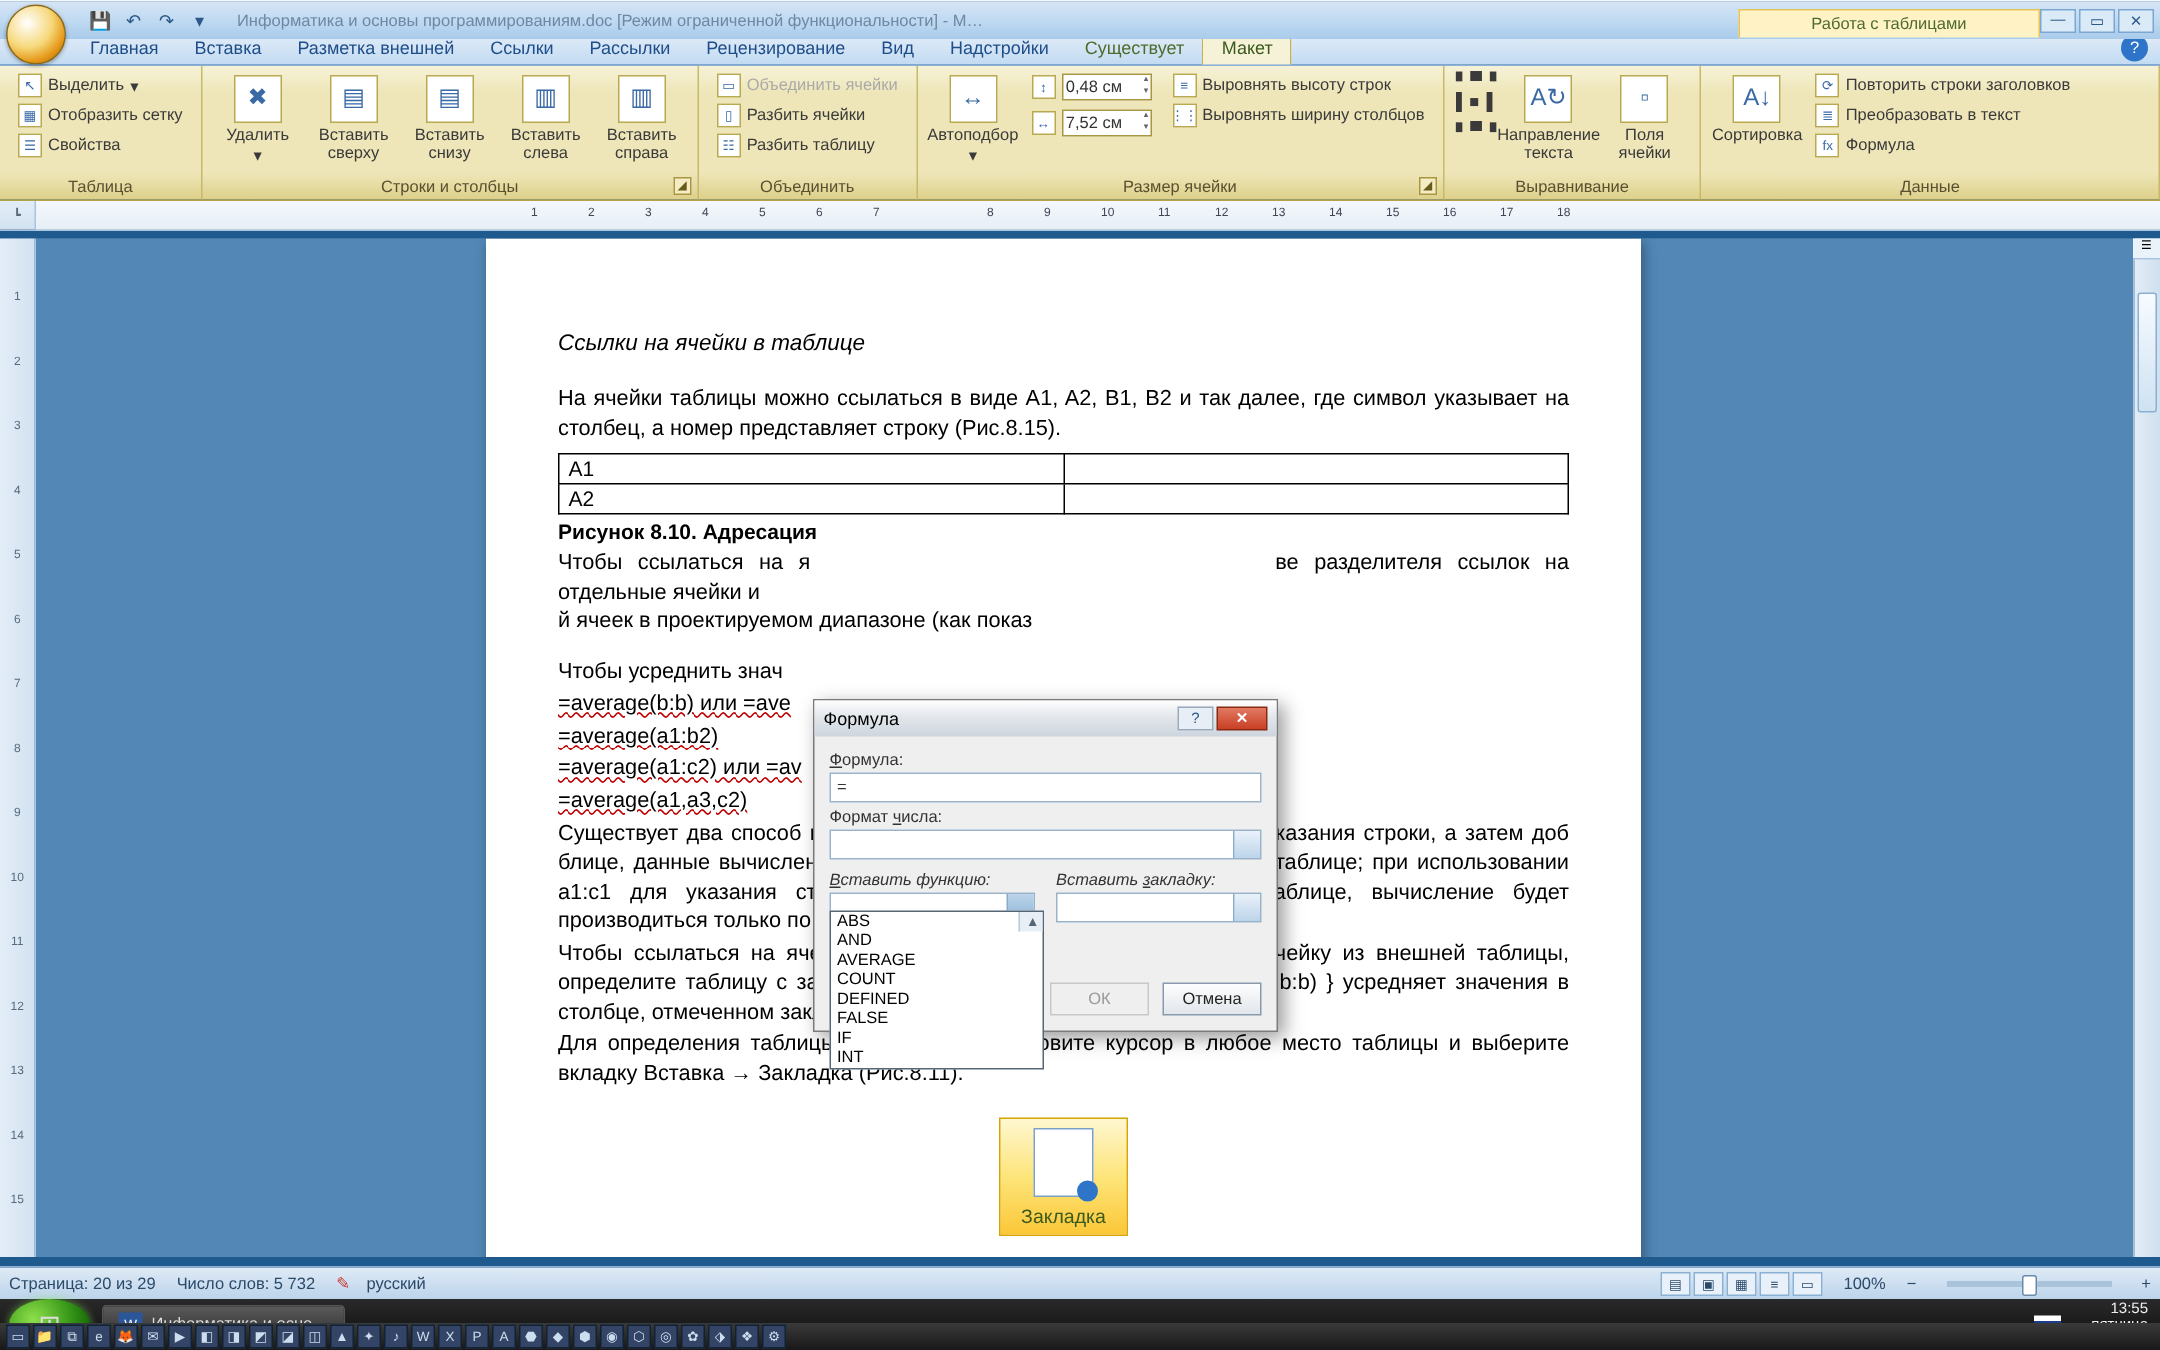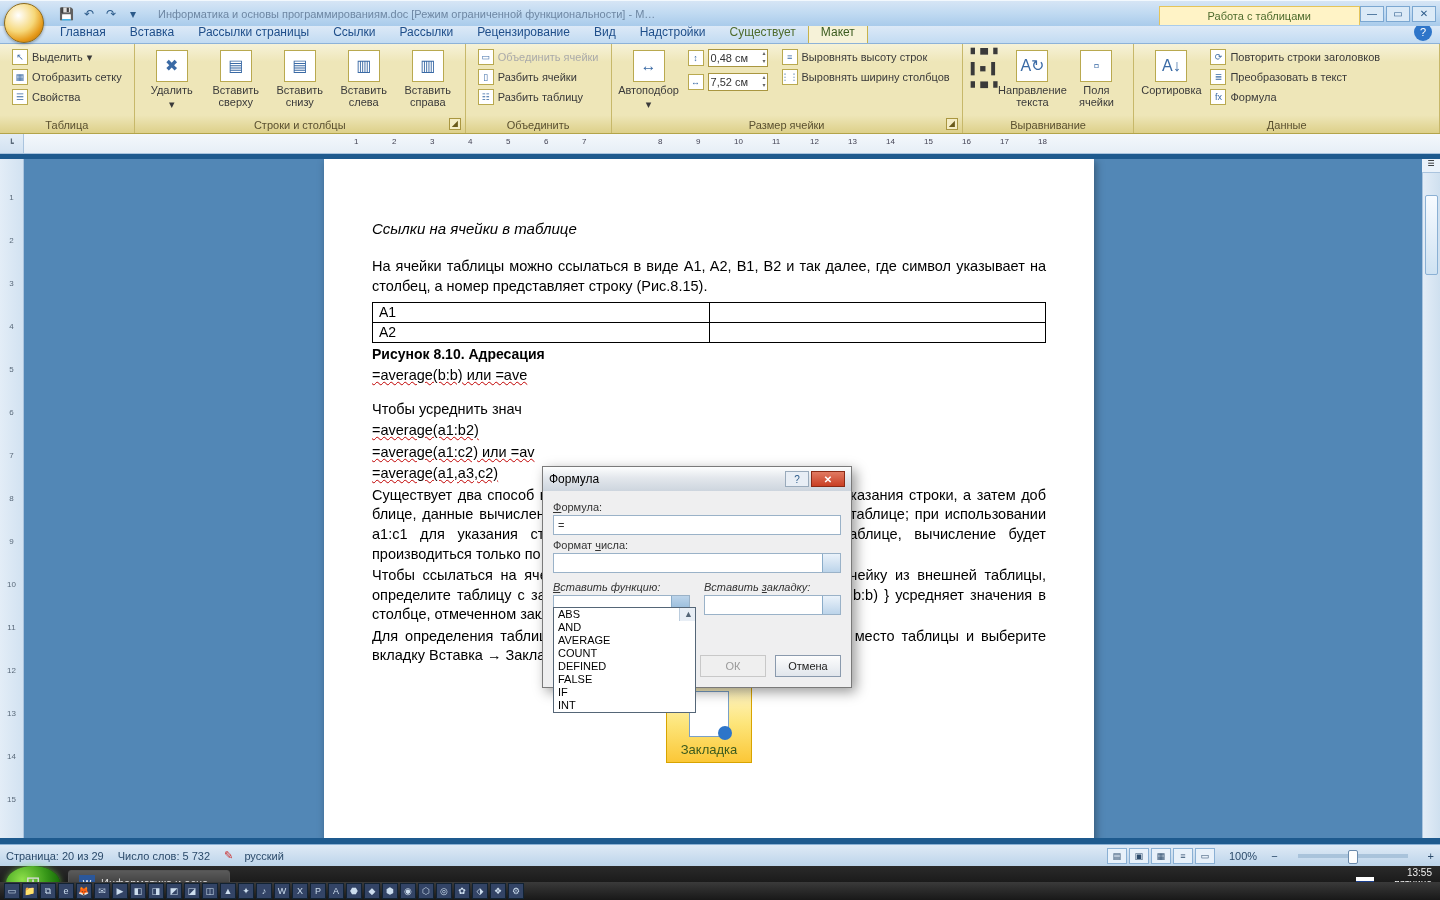--- a/index.html
+++ b/index.html
@@ -127,21 +127,21 @@
     <div class="winbtns">
       <span>—</span>
       <span>▭</span>
       <span>✕</span>
     </div>
   </div>
 
   <div class="tabs">
     <div class="tab">Главная</div>
     <div class="tab">Вставка</div>
-    <div class="tab">Рассылки страницы</div>
+    <div class="tab">Разметка внешней</div>
     <div class="tab">Ссылки</div>
     <div class="tab">Рассылки</div>
     <div class="tab">Рецензирование</div>
     <div class="tab">Вид</div>
     <div class="tab">Надстройки</div>
     <div class="tab ctx">Существует</div>
     <div class="tab ctx active">Макет</div>
     <div class="help">?</div>
   </div>
 
@@ -343,22 +343,23 @@
                   <td>A1</td>
                   <td></td>
                 </tr>
             <tr>
                   <td>A2</td>
                   <td></td>
                 </tr>
           </tbody>
             </table>
           <p class="caption">Рисунок 8.10. Адресация</p>
+          <p><span>Чтобы ссылаться на я</span><span style="display:inline-block;width:310px"></span><span>ве разделителя ссылок на отдельные ячейки и</span><br><span>й ячеек в проектируемом диапазоне (как показ</span></p>
+          <p style="margin-top:14px">Чтобы усреднить знач</p>
           <p><span class="underline">=average(b:b) или =ave</span></p>
-          <p style="margin-top:14px">Чтобы усреднить знач</p>
           <p><span class="underline">=average(a1:b2)</span></p>
           <p><span class="underline">=average(a1:c2) или =av</span></p>
           <p><span class="underline">=average(a1,a3,c2)</span></p>
           <p>Существует два способ                                                      и или столбца. При использовании 1:1 для указания строки, а затем доб                                                        блице, данные вычисления будут производиться по всем строкам в таблице; при использовании a1:c1 для указания строки, а затем добавления столбца к таблице, вычисление будет производиться только по строкам a, b и c.</p>
           <p>Чтобы ссылаться на ячейки в другой таблице или ссылаться на ячейку из внешней таблицы, определите таблицу с закладкой. Например, поле {  =average(Table2 b:b) } усредняет значения в столбце, отмеченном закладкой Table2.</p>
           <p>Для определения таблицы с закладкой установите курсор в любое место таблицы и выберите вкладку Вставка → Закладка (Рис.8.11).</p>
           <div class="bookmark-btn">
             <div class="bmico"></div>
             <span>Закладка</span>
           </div>

